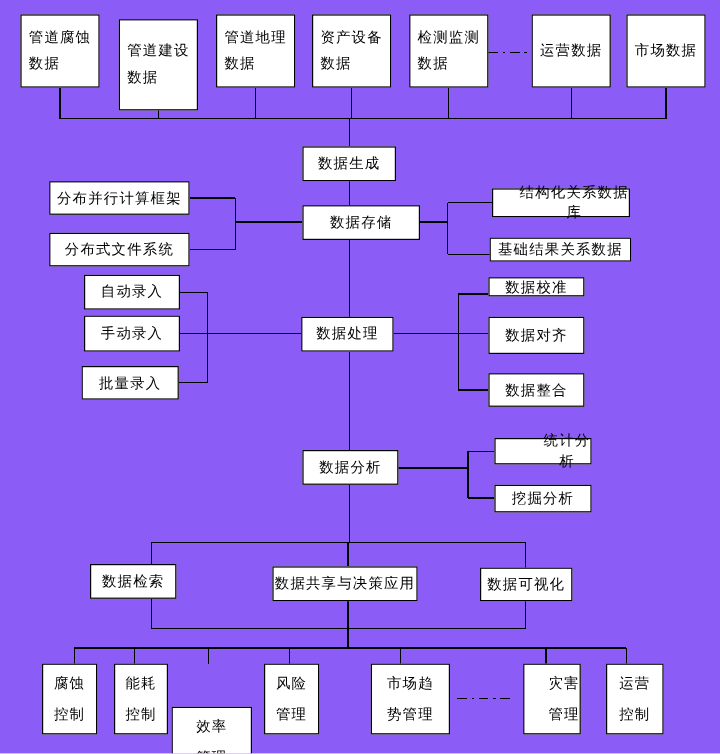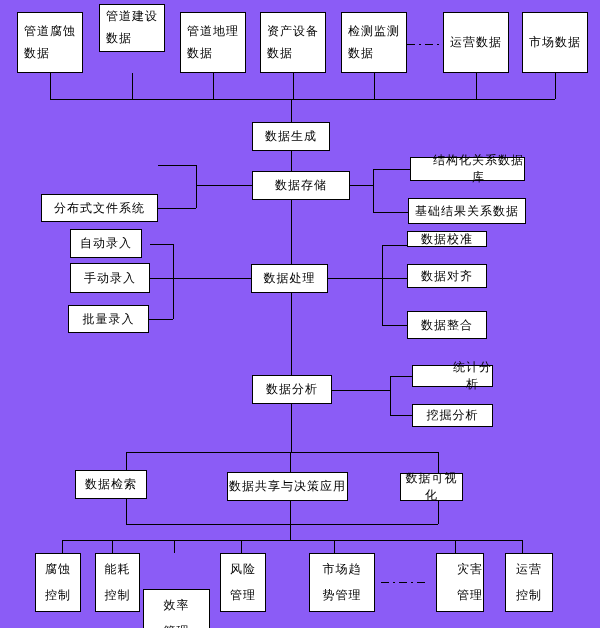--- a/index.html
+++ b/index.html
@@ -109,21 +109,21 @@
       <line x1="455" y1="540" x2="455" y2="553"></line>
       <line x1="522" y1="540" x2="522" y2="553"></line>
     </g>
     <line class="dashdot" x1="381" y1="582" x2="429" y2="582"></line>
   </svg>
 
   <div class="box tall" style="left:17px;top:12px;width:66px;height:61px;">
       <span class="lbl">管道腐蚀
 数据</span>
     </div>
-  <div class="box tall" style="left:99px;top:4px;width:66px;height:48px;">
+  <div class="box tall" style="left:99px;top:16px;width:66px;height:76px;">
       <span class="lbl">管道建设
 数据</span>
     </div>
   <div class="box tall" style="left:180px;top:12px;width:66px;height:61px;">
       <span class="lbl">管道地理
 数据</span>
     </div>
   <div class="box tall" style="left:260px;top:12px;width:66px;height:61px;">
       <span class="lbl">资产设备
 数据</span>
@@ -145,63 +145,66 @@
   <div class="box" style="left:252px;top:171px;width:98px;height:29px;">
       <span class="lbl">数据存储</span>
     </div>
   <div class="box" style="left:251px;top:264px;width:77px;height:29px;">
       <span class="lbl">数据处理</span>
     </div>
   <div class="box" style="left:252px;top:375px;width:80px;height:29px;">
       <span class="lbl">数据分析</span>
     </div>
 
+  <div class="box" style="left:41px;top:151px;width:117px;height:28px;">
+      <span class="lbl">分布并行计算框架</span>
+    </div>
   <div class="box" style="left:41px;top:194px;width:117px;height:28px;">
       <span class="lbl">分布式文件系统</span>
     </div>
   <div class="box" style="left:410px;top:157px;width:115px;height:24px;padding-left:22px;">
       <span class="lbl">结构化关系数据库</span>
     </div>
-  <div class="box" style="left:408px;top:198px;width:118px;height:26px;">
+  <div class="box" style="left:408px;top:198px;width:118px;height:20px;">
       <span class="lbl">基础结果关系数据</span>
     </div>
 
-  <div class="box" style="left:70px;top:229px;width:72px;height:29px;">
+  <div class="box" style="left:70px;top:229px;width:80px;height:29px;">
       <span class="lbl">自动录入</span>
     </div>
   <div class="box" style="left:70px;top:263px;width:80px;height:30px;">
       <span class="lbl">手动录入</span>
     </div>
   <div class="box" style="left:68px;top:305px;width:81px;height:28px;">
       <span class="lbl">批量录入</span>
     </div>
   <div class="box" style="left:407px;top:231px;width:80px;height:16px;">
       <span class="lbl">数据校准</span>
     </div>
-  <div class="box" style="left:407px;top:264px;width:80px;height:24px;">
+  <div class="box" style="left:407px;top:264px;width:80px;height:31px;">
       <span class="lbl">数据对齐</span>
     </div>
   <div class="box" style="left:407px;top:311px;width:80px;height:28px;">
       <span class="lbl">数据整合</span>
     </div>
 
   <div class="box" style="left:412px;top:365px;width:81px;height:22px;padding-left:40px;">
       <span class="lbl">统计分析</span>
     </div>
   <div class="box" style="left:412px;top:404px;width:81px;height:23px;">
       <span class="lbl">挖掘分析</span>
     </div>
 
   <div class="box" style="left:75px;top:470px;width:72px;height:29px;">
       <span class="lbl">数据检索</span>
     </div>
   <div class="box" style="left:227px;top:472px;width:121px;height:29px;">
       <span class="lbl">数据共享与决策应用</span>
     </div>
-  <div class="box" style="left:400px;top:473px;width:63px;height:28px;">
+  <div class="box" style="left:400px;top:473px;width:77px;height:28px;">
       <span class="lbl">数据可视化</span>
     </div>
 
   <div class="box btall" style="left:35px;top:553px;width:46px;height:59px;">
       <span class="lbl">腐蚀
 控制</span>
     </div>
   <div class="box btall" style="left:95px;top:553px;width:45px;height:59px;">
       <span class="lbl">能耗
 控制</span>

